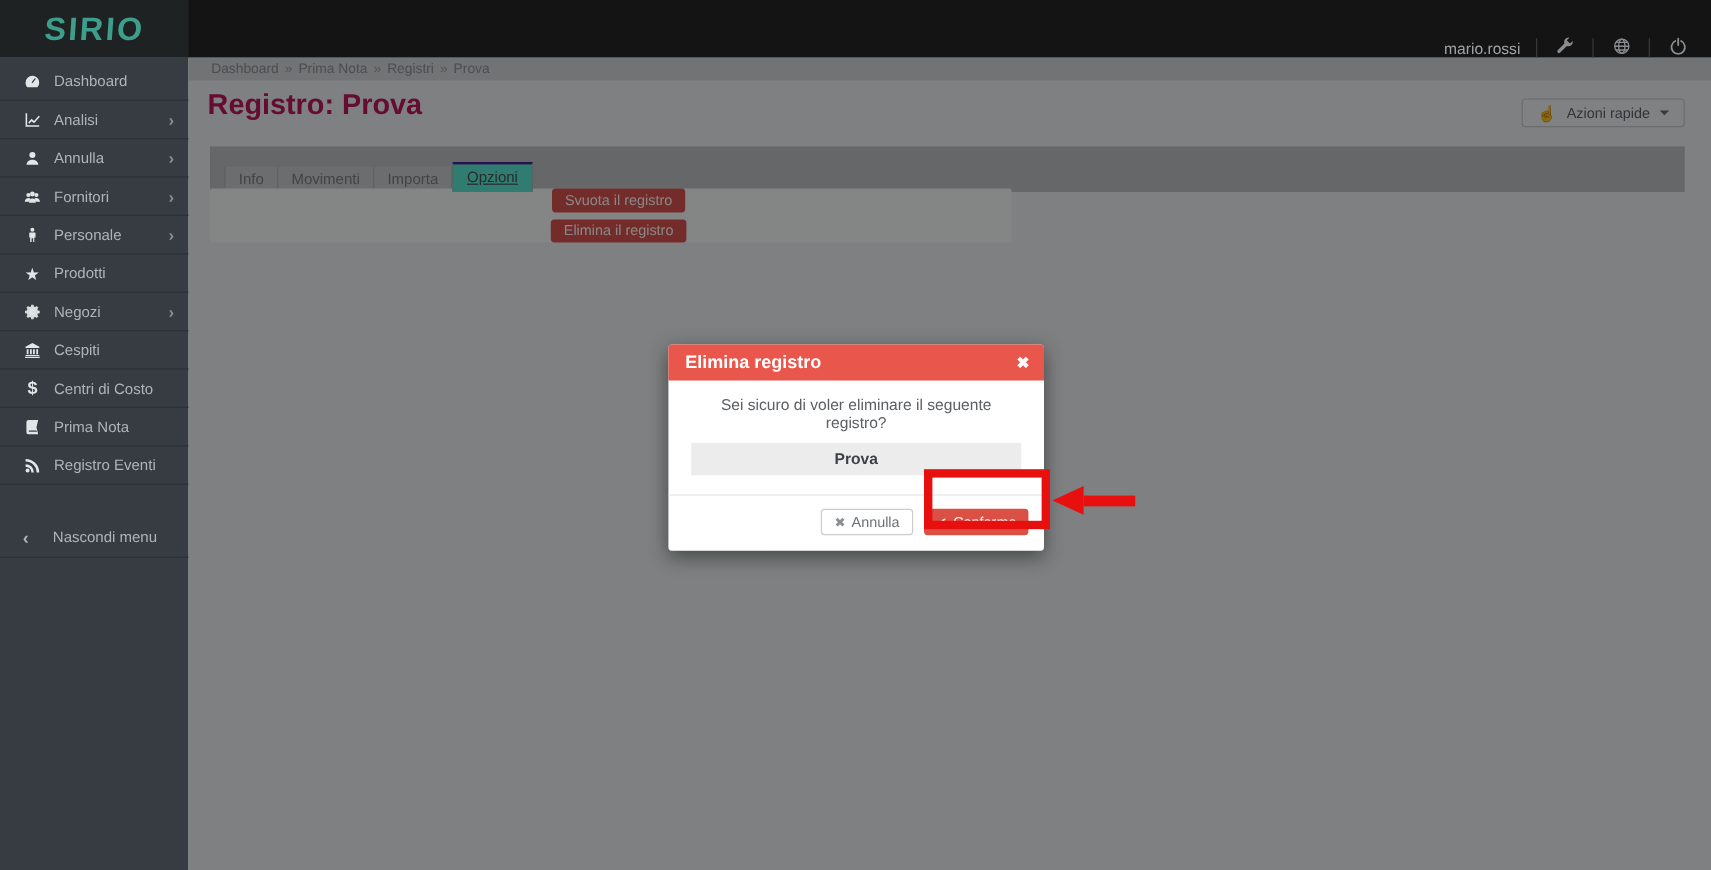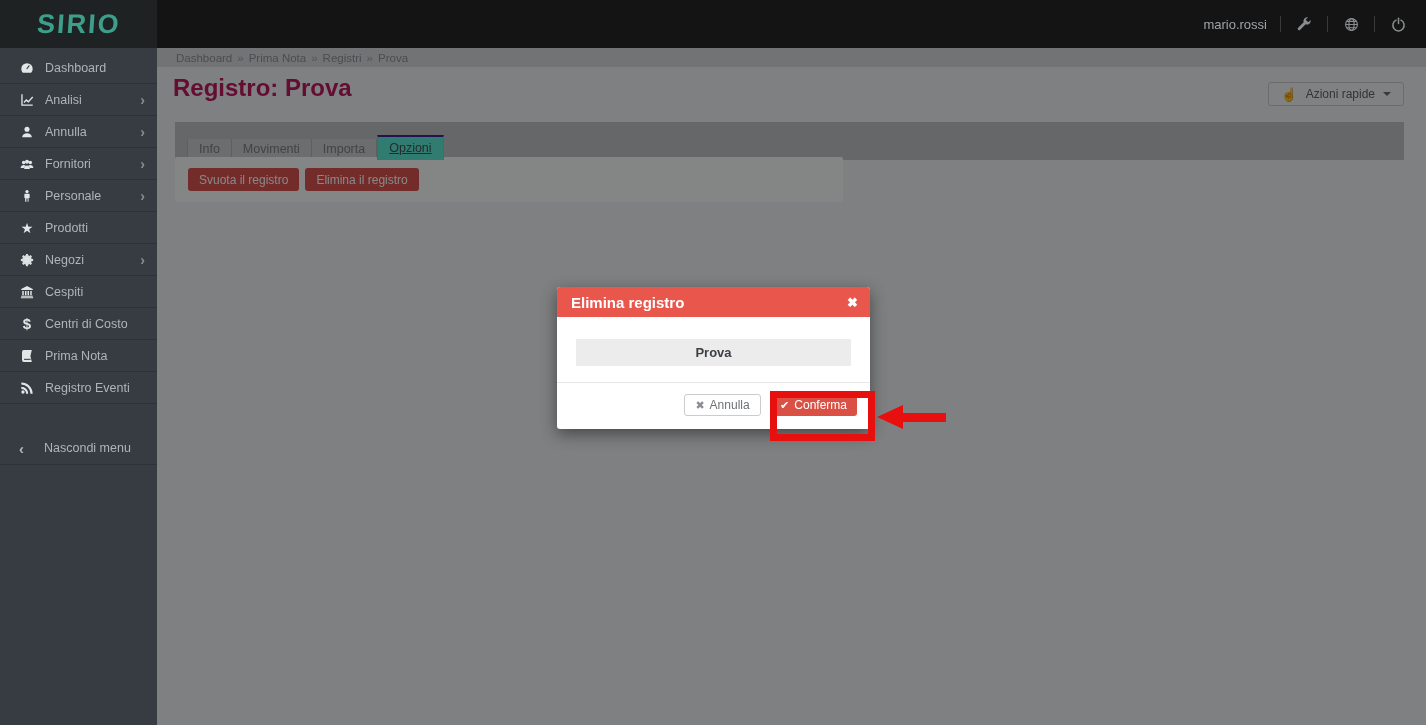--- a/index.html
+++ b/index.html
@@ -5,21 +5,21 @@
   * { margin:0; padding:0; box-sizing:border-box; }
   html,body { width:1426px; height:725px; }
   body { font-family:"Liberation Sans", sans-serif; background:#eef1f4; overflow:hidden; }
   .app { position:relative; width:1426px; height:725px; overflow:hidden; }
 
   
   .topbar { position:absolute; left:0; top:0; width:1426px; height:48px; background:#141414; z-index:30; }
   .logo-cell { position:absolute; left:0; top:0; width:157px; height:48px; background:#1f2223;
                display:flex; align-items:center; justify-content:center; }
   .logo-text { color:#3d9f8b; font-size:27px; font-weight:bold; letter-spacing:2px; transform:skewX(-4deg); }
-  .topbar-right { position:absolute; right:18px; top:0; height:48px; display:flex; align-items:center; gap:13px; }
+  .topbar-right { position:absolute; right:18px; top:0; height:48px; display:flex; align-items:flex-end; gap:13px; }
   .username { color:#9fa4a7; font-size:13px; }
   .tb-sep { width:1px; height:16px; background:#3a3a3a; }
   .tb-icon { width:20px; height:20px; display:flex; align-items:center; justify-content:center;
              background:none; border:none; cursor:pointer; color:#8a8d8f; }
   .tb-icon svg { width:15px; height:15px; }
 
   
   .sidebar { position:absolute; left:0; top:48px; width:157px; height:677px; background:#363c41; z-index:30; padding-top:4px; }
   .side-item { position:relative; height:32px; display:flex; align-items:center; padding-left:19px;
                border-bottom:1px solid #2c3237; cursor:pointer; }
@@ -53,21 +53,21 @@
   .tabs-bar { position:absolute; left:18px; right:22px; top:74px; height:38px; background:#bfc2c5;
               display:flex; align-items:flex-end; padding-left:12px; }
   .tab { height:21px; line-height:21px; padding:0 11px; font-size:12.5px; color:#7b8085;
          background:#cbced0; border-right:1px solid #b1b4b6; cursor:pointer; }
   .tab:first-child { border-left:1px solid #b1b4b6; }
   .tab.active { height:25px; line-height:22px; background:#5eead4; color:#4b5055;
                 border-top:2px solid #4c1d95; border-left:1px solid #b1b4b6; position:relative; z-index:2;text-decoration:underline; }
 
   
   .options-panel { position:absolute; left:18px; top:109px; width:668px; height:45px; background:#fafbfb;
-                   border-radius:2px; display:flex; align-items:center; padding-left:13px; gap:6px; }
+                   border-radius:2px; display:flex; align-items:center; padding-left:13px; gap:6px;flex-direction:column; }
   .btn-danger { background:#d9534f; color:#fff; border:none; border-radius:3px; height:23px;
                 padding:0 11px; font-size:12px; font-family:inherit; cursor:pointer; }
 
   
   .backdrop { position:absolute; left:0; top:0; right:0; bottom:0; background:rgba(0,0,0,0.47); z-index:5; }
 
   
   .modal { position:absolute; left:557px; top:287px; width:313px; background:#fff; z-index:10;
            border-radius:3px; box-shadow:0 5px 16px rgba(0,0,0,0.45); }
   .modal-header { height:30px; background:#e8564c; border-radius:3px 3px 0 0; display:flex; align-items:center;
@@ -272,20 +272,21 @@
 
     <div class="backdrop"></div>
   </main>
 
   <div class="modal">
     <div class="modal-header">
       <span>Elimina registro</span>
       <button class="modal-close">✖</button>
     </div>
     <div class="modal-body">
+      <div class="modal-question">Sei sicuro di voler eliminare il seguente registro?</div>
       <div class="target-box">Prova</div>
     </div>
     <div class="modal-footer">
       <button class="btn-cancel"><span class="btn-glyph cancel-x">✖</span><span>Annulla</span></button>
       <button class="btn-confirm"><span class="btn-glyph">✔</span><span>Conferma</span></button>
     </div>
   </div>
 
   <div class="annot-rect"></div>
   <div class="annot-arrow-head"></div>

